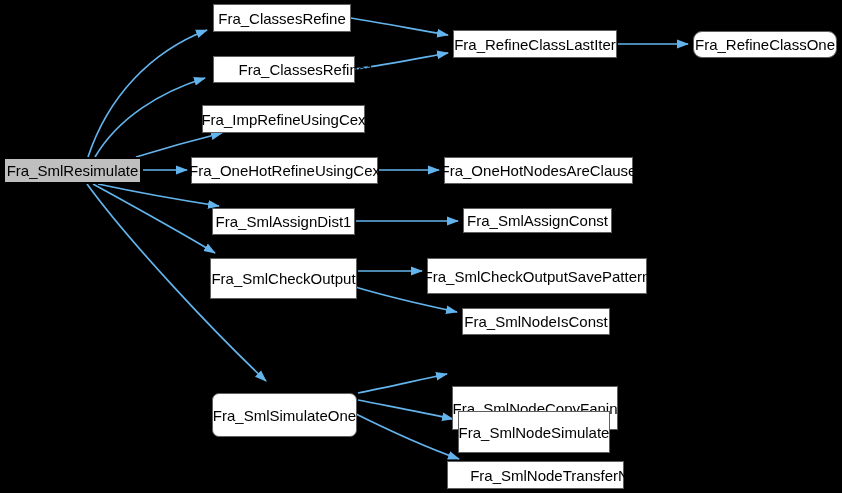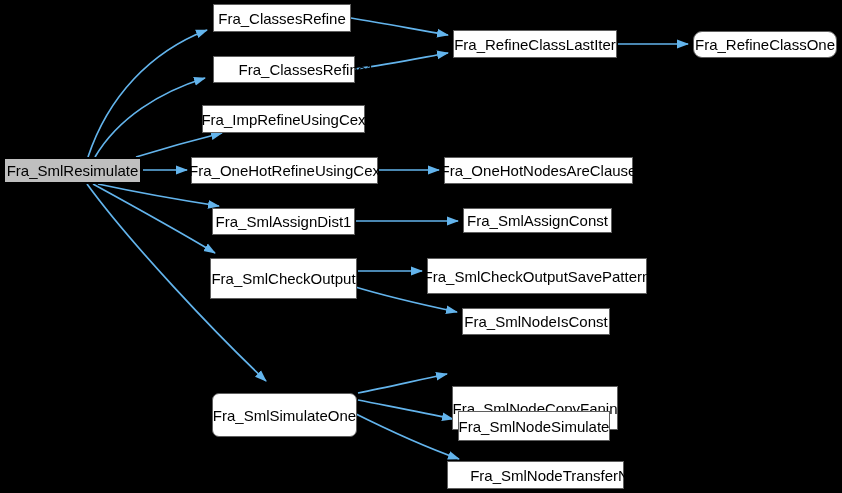--- a/index.html
+++ b/index.html
@@ -112,17 +112,17 @@
   <div class="node" style="left:210px; top:258px; width:147px; height:41px;text-align:center;">Fra_SmlCheckOutput</div>
 
   <div class="node" style="left:427px; top:258px; width:220px; height:36px;">Fra_SmlCheckOutputSavePattern</div>
 
   <div class="node" style="left:462px; top:308px; width:148px; height:27px;">Fra_SmlNodeIsConst</div>
 
   <div class="node" style="left:212px; top:393px; width:145px; height:44px;border-radius:7px;">Fra_SmlSimulateOne</div>
 
   <div class="node" style="left:452px; top:358px; width:166px; height:44px;margin-top:28px;">Fra_SmlNodeCopyFanin</div>
 
-  <div class="node" style="left:458px; top:411px; width:152px; height:30px;">Fra_SmlNodeSimulate</div>
+  <div class="node" style="left:458px; top:411px; width:152px; height:42px;">Fra_SmlNodeSimulate</div>
 
   <div class="node" style="left:447px; top:461px; width:177px; height:28px;padding-left:48px;">Fra_SmlNodeTransferNext</div>
 
 </div>
 
 </body></html>

